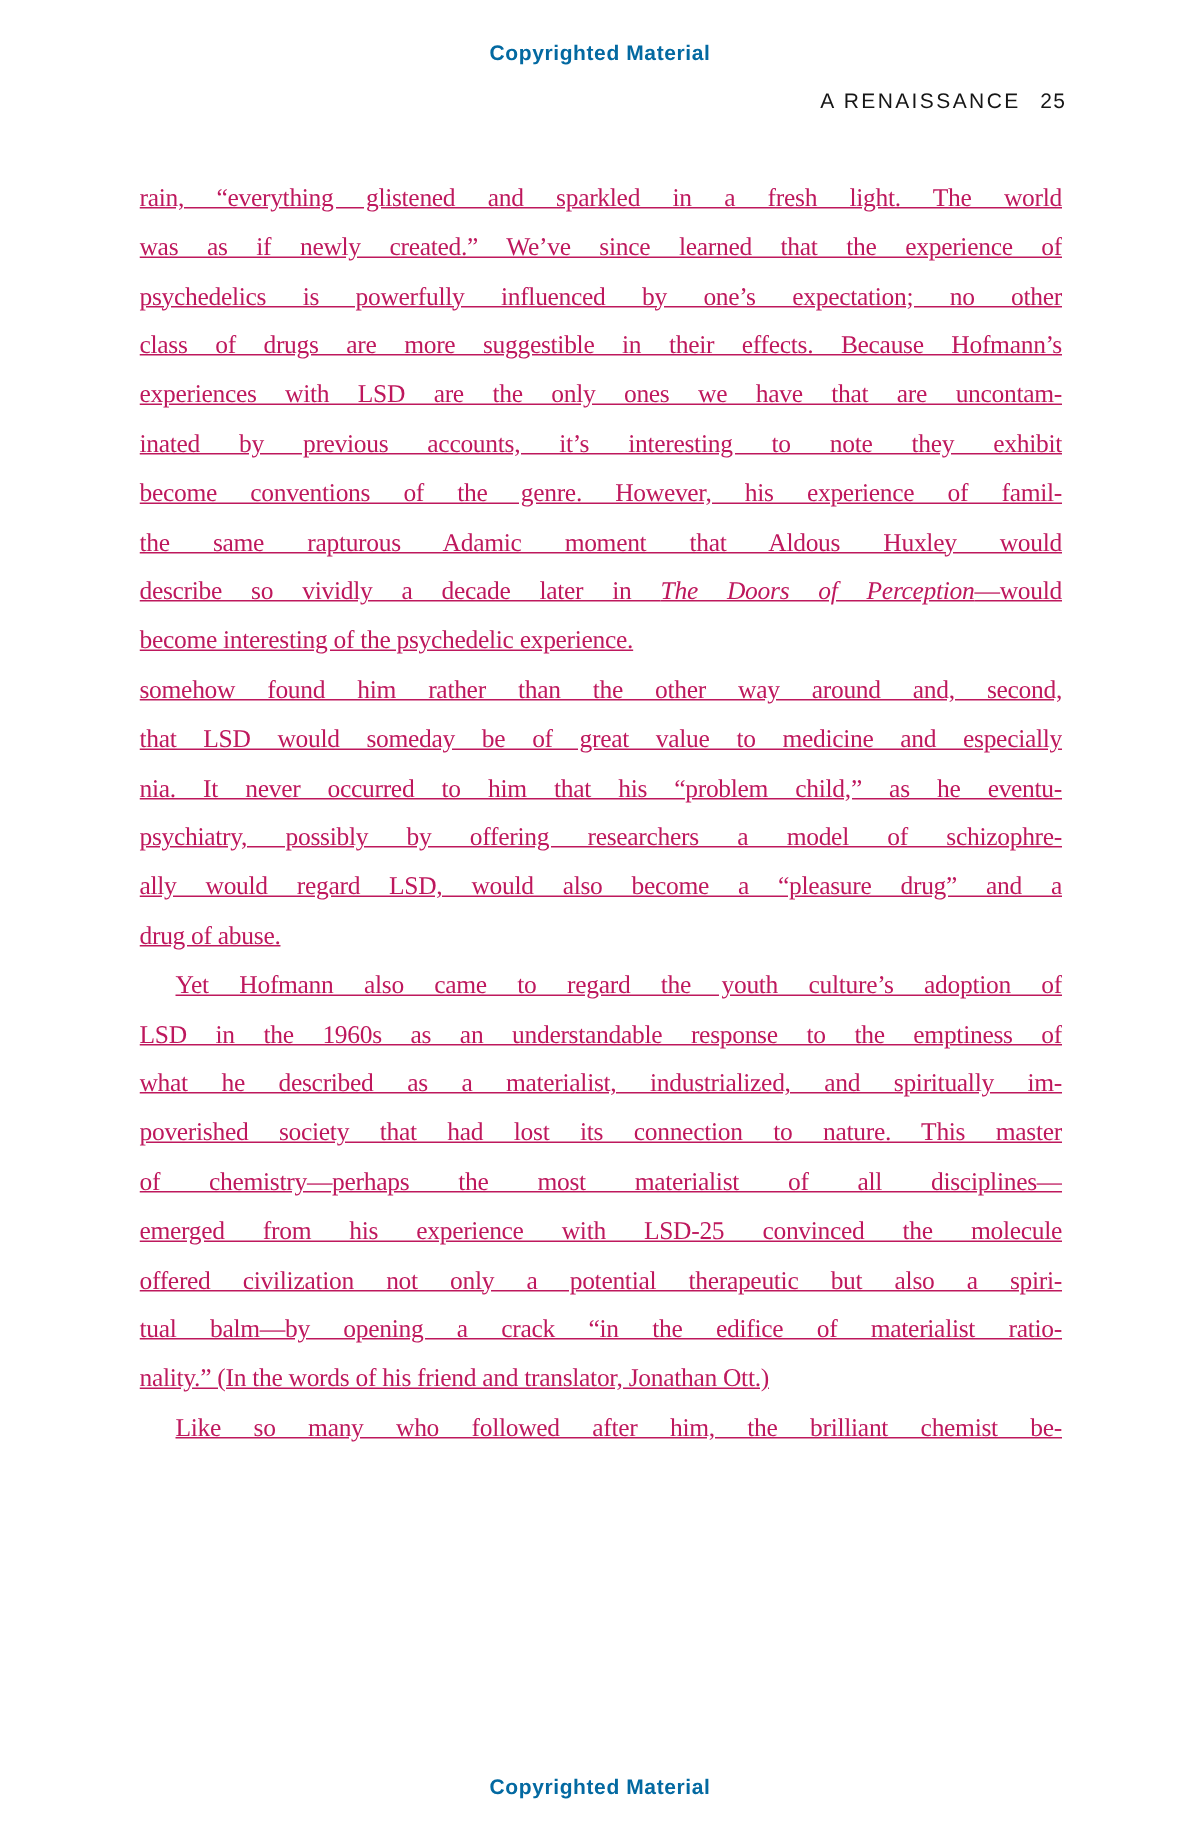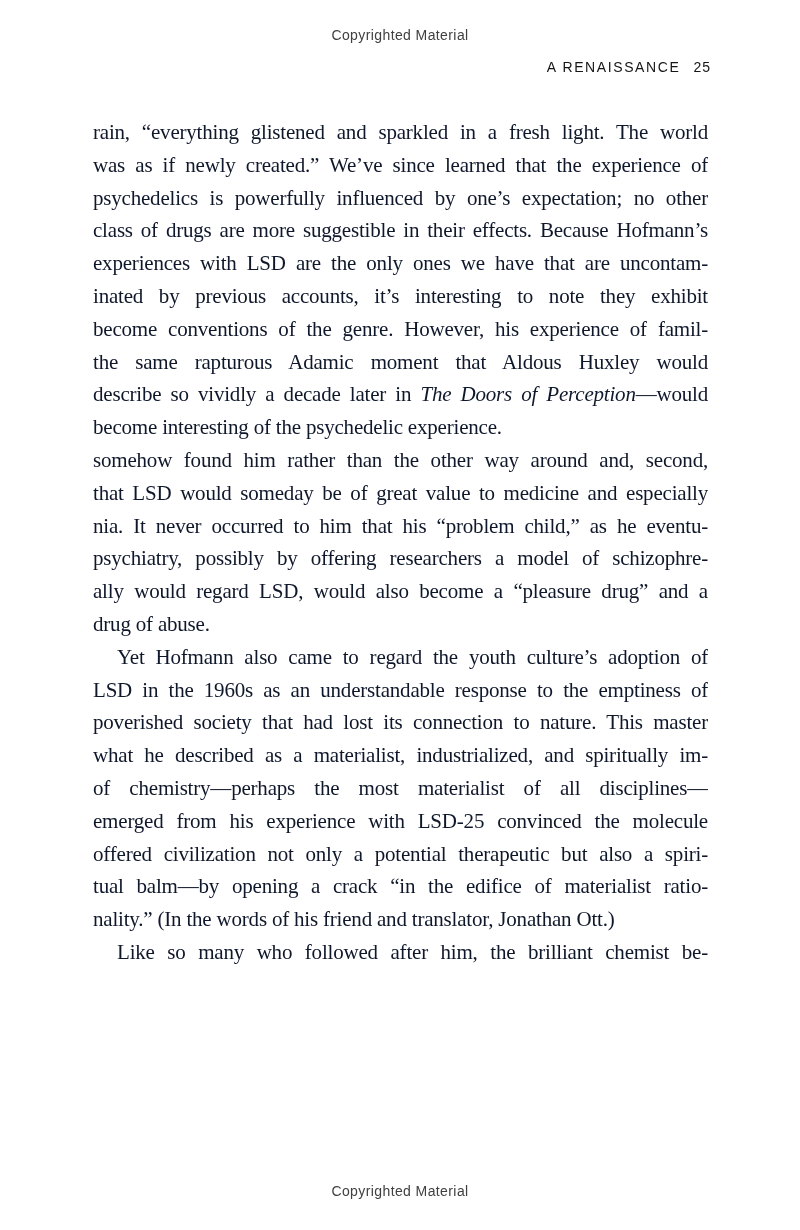--- a/index.html
+++ b/index.html
@@ -10,47 +10,48 @@
     background: #ffffff;
     margin: 0 auto;
     overflow: hidden;
     font-family: "Liberation Serif", serif;
   }
   .copyright {
     position: absolute;
     left: 0; right: 0;
     text-align: center;
     font-family: "Liberation Sans", sans-serif;
-    font-weight: 400;
+    font-weight: 700;
     font-size: 14px;
     letter-spacing: 0.4px;
-    color: #404040;
+    color: #0369a1;
   }
   .copyright.top { top: 27px; }
   .copyright.bottom { top: 1183px; }
   .running-header {
     position: absolute;
     top: 59px;
     right: 89px;
     font-family: "Liberation Sans", sans-serif;
     font-weight: 400;
     font-size: 14px;
     letter-spacing: 1.6px;
     color: #161616;
     white-space: nowrap;
   }
   .running-header .pagenum { margin-left: 13px; letter-spacing: 1px; }
   .body-text {
     position: absolute;
     top: 116px;
     left: 93px;
     width: 615px;
-    font-size: 21px;
+    font-size: 17px;
     letter-spacing: -0.2px;
-    color: #0f172a;
+    color: #be185d;
+    text-decoration: underline;
   }
   .line {
     height: 32.8px;
     line-height: 32.8px;
     text-align: justify;
     text-align-last: justify;
     text-justify: inter-word;
     overflow: hidden;
     white-space: normal;
   }
@@ -81,22 +82,22 @@
       <div class="line"><span>describe so vividly a decade later in </span><i>The Doors of Perception</i><span>—would</span></div>
       <div class="line lastline"><span>become interesting of the psychedelic experience.</span></div>
       <div class="line"><span>somehow found him rather than the other way around and, second,</span></div>
       <div class="line"><span>that LSD would someday be of great value to medicine and especially</span></div>
       <div class="line"><span>nia. It never occurred to him that his “problem child,” as he eventu-</span></div>
       <div class="line"><span>psychiatry, possibly by offering researchers a model of schizophre-</span></div>
       <div class="line"><span>ally would regard LSD, would also become a “pleasure drug” and a</span></div>
       <div class="line lastline"><span>drug of abuse.</span></div>
       <div class="line indent"><span>Yet Hofmann also came to regard the youth culture’s adoption of</span></div>
       <div class="line"><span>LSD in the 1960s as an understandable response to the emptiness of</span></div>
+      <div class="line"><span>what he described as a materialist, industrialized, and spiritually im-</span></div>
       <div class="line"><span>poverished society that had lost its connection to nature. This master</span></div>
-      <div class="line"><span>what he described as a materialist, industrialized, and spiritually im-</span></div>
       <div class="line"><span>of chemistry—perhaps the most materialist of all disciplines—</span></div>
       <div class="line"><span>emerged from his experience with LSD-25 convinced the molecule</span></div>
       <div class="line"><span>offered civilization not only a potential therapeutic but also a spiri-</span></div>
       <div class="line"><span>tual balm—by opening a crack “in the edifice of materialist ratio-</span></div>
       <div class="line lastline"><span>nality.” (In the words of his friend and translator, Jonathan Ott.)</span></div>
       <div class="line indent"><span>Like so many who followed after him, the brilliant chemist be-</span></div>
     </div>
 
   <div class="copyright bottom">Copyrighted Material</div>
 

